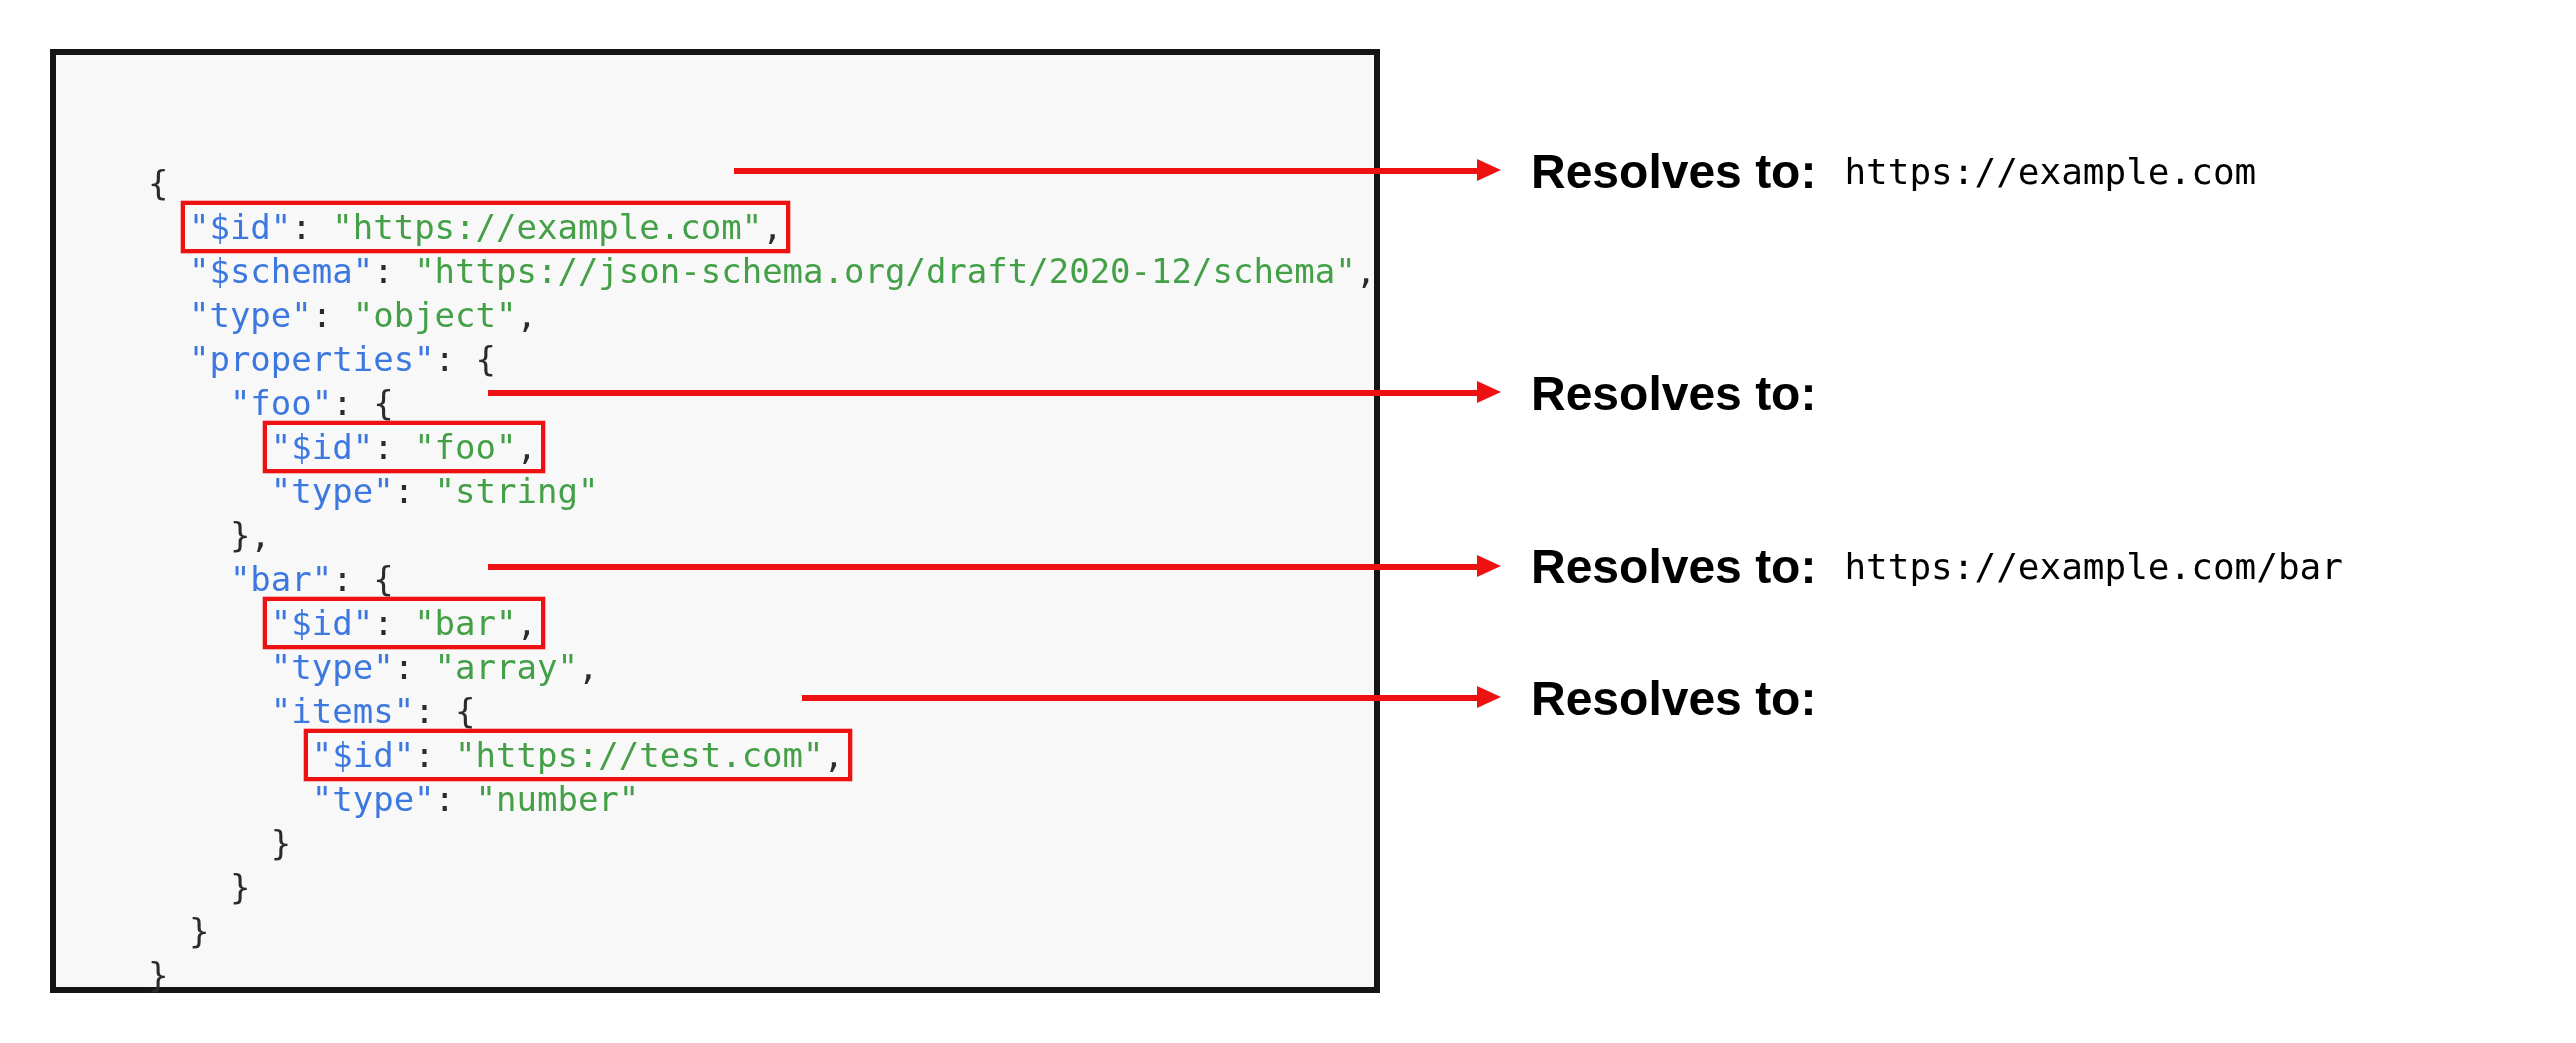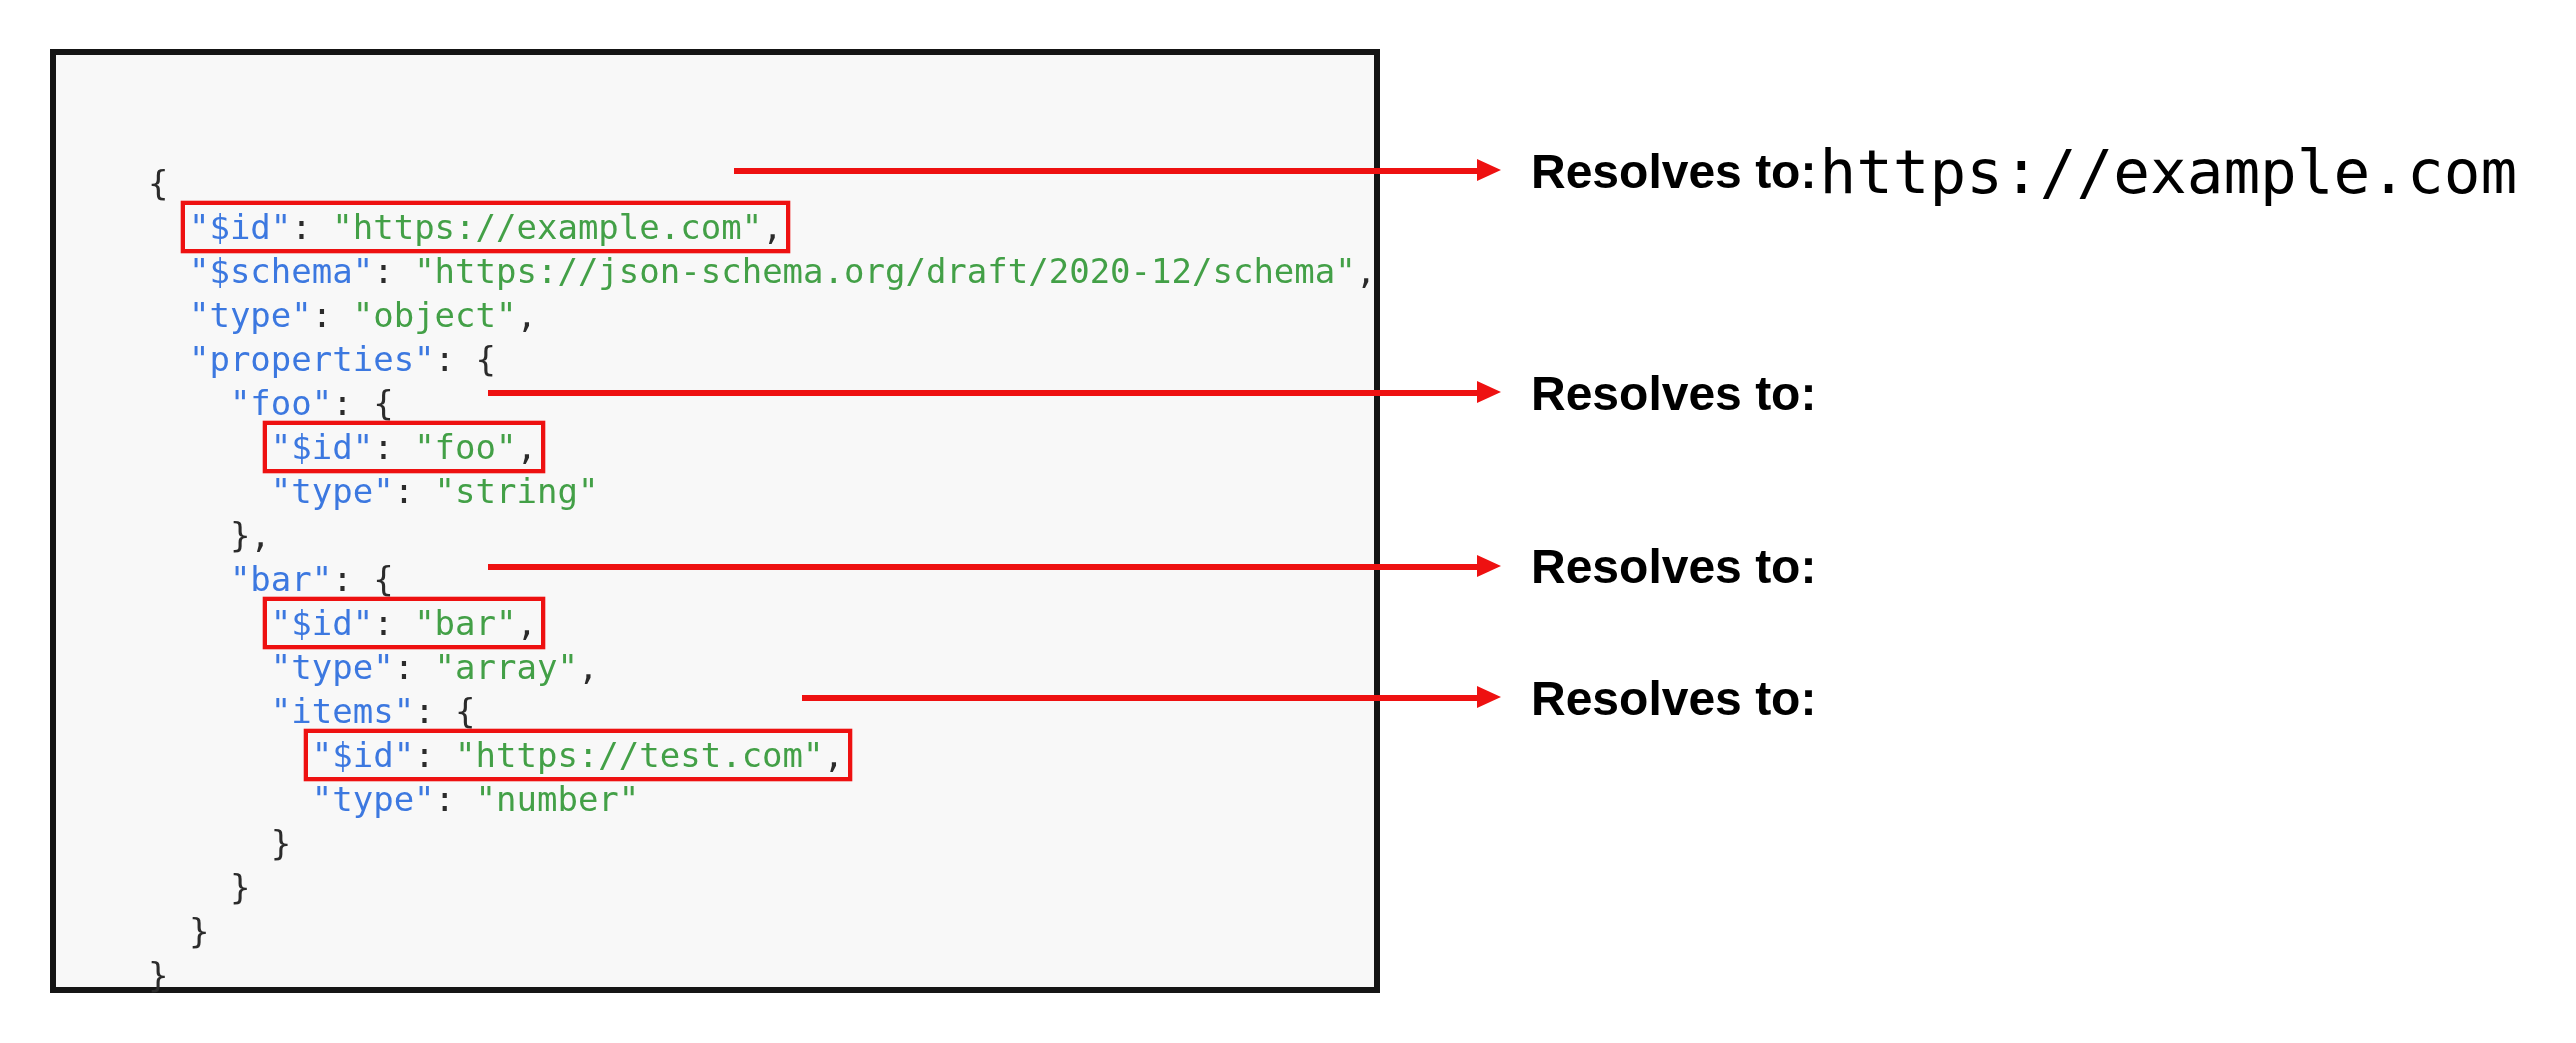--- a/index.html
+++ b/index.html
@@ -46,31 +46,31 @@
     position: absolute; right: 0; top: 0;
     width: 0; height: 0;
     border-left: 24.4px solid #ee1111;
     border-top: 11.6px solid transparent;
     border-bottom: 11.6px solid transparent;
   }
 
   
   .annotation {
     position: absolute; left: 1531px; height: 54px;
-    display: flex; align-items: center; gap: 3px;
+    display: flex; align-items: center; gap: 28px;
     white-space: nowrap;
     justify-content: space-between;
   }
   .annotation .lbl {
     font-family: "Liberation Sans", sans-serif;
     font-weight: bold; font-size: 48px; color: #000000;
   }
   .annotation .url {
     font-family: "DejaVu Sans Mono", monospace;
-    font-size: 61px; color: #000000;
+    font-size: 36px; color: #000000;
   }
 </style>
 </head>
 <body>
 
 <div class="canvas">
 
   <div class="code-panel">
     <div class="code-lines"><div class="code-line"><span class="tok-p">{</span></div><div class="code-line"><span>  </span><span class="hl"><span class="tok-k">"$id"</span><span class="tok-p">: </span><span class="tok-s">"https://example.com"</span><span class="tok-p">,</span></span></div><div class="code-line"><span>  </span><span class="tok-k">"$schema"</span><span class="tok-p">: </span><span class="tok-s">"https://json-schema.org/draft/2020-12/schema"</span><span class="tok-p">,</span></div><div class="code-line"><span>  </span><span class="tok-k">"type"</span><span class="tok-p">: </span><span class="tok-s">"object"</span><span class="tok-p">,</span></div><div class="code-line"><span>  </span><span class="tok-k">"properties"</span><span class="tok-p">: {</span></div><div class="code-line"><span>    </span><span class="tok-k">"foo"</span><span class="tok-p">: {</span></div><div class="code-line"><span>      </span><span class="hl"><span class="tok-k">"$id"</span><span class="tok-p">: </span><span class="tok-s">"foo"</span><span class="tok-p">,</span></span></div><div class="code-line"><span>      </span><span class="tok-k">"type"</span><span class="tok-p">: </span><span class="tok-s">"string"</span></div><div class="code-line"><span>    </span><span class="tok-p">},</span></div><div class="code-line"><span>    </span><span class="tok-k">"bar"</span><span class="tok-p">: {</span></div><div class="code-line"><span>      </span><span class="hl"><span class="tok-k">"$id"</span><span class="tok-p">: </span><span class="tok-s">"bar"</span><span class="tok-p">,</span></span></div><div class="code-line"><span>      </span><span class="tok-k">"type"</span><span class="tok-p">: </span><span class="tok-s">"array"</span><span class="tok-p">,</span></div><div class="code-line"><span>      </span><span class="tok-k">"items"</span><span class="tok-p">: {</span></div><div class="code-line"><span>        </span><span class="hl"><span class="tok-k">"$id"</span><span class="tok-p">: </span><span class="tok-s">"https://test.com"</span><span class="tok-p">,</span></span></div><div class="code-line"><span>        </span><span class="tok-k">"type"</span><span class="tok-p">: </span><span class="tok-s">"number"</span></div><div class="code-line"><span>      </span><span class="tok-p">}</span></div><div class="code-line"><span>    </span><span class="tok-p">}</span></div><div class="code-line"><span>  </span><span class="tok-p">}</span></div><div class="code-line"><span class="tok-p">}</span></div></div>
   </div>
@@ -94,19 +94,20 @@
 
   <div class="annotation" style="top:144px;">
     <span class="lbl">Resolves to:</span>
     <span class="url">https://example.com</span>
   </div>
   <div class="annotation" style="top:366px;">
     <span class="lbl">Resolves to:</span>
   </div>
   <div class="annotation" style="top:539px;">
     <span class="lbl">Resolves to:</span>
+    <span class="url">https://example.com/bar</span>
   </div>
   <div class="annotation" style="top:671px;">
     <span class="lbl">Resolves to:</span>
   </div>
 
 </div>
 
 
 </body></html>

